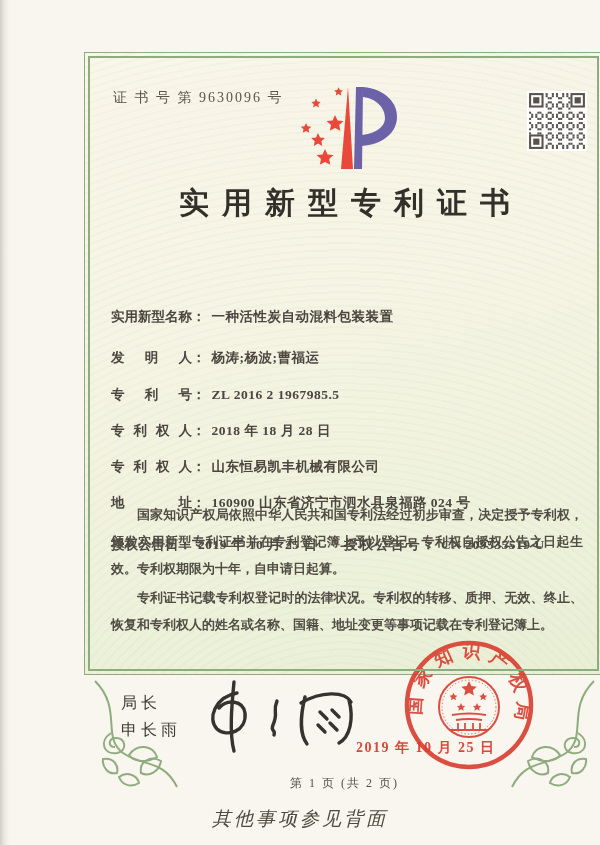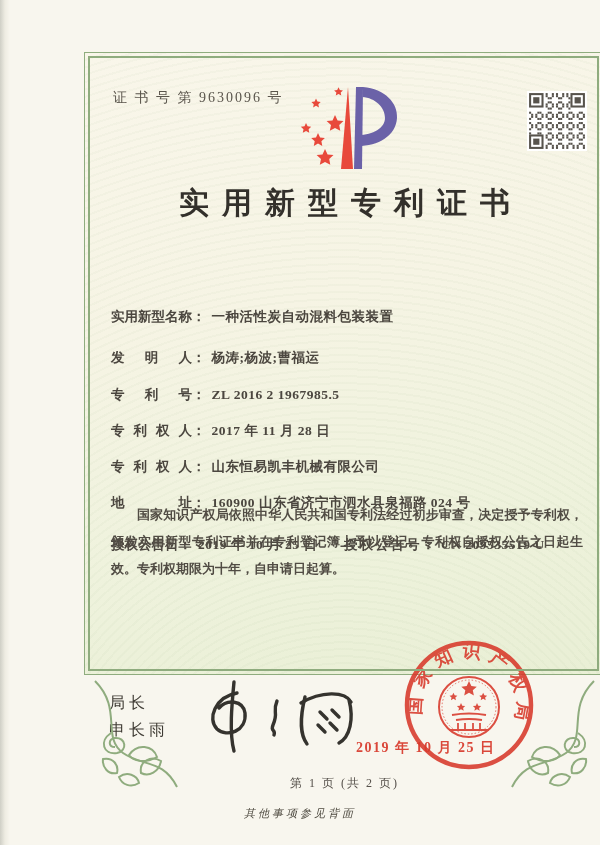--- a/index.html
+++ b/index.html
@@ -36,25 +36,25 @@
   }
   .fields { left:26px; top:200px; width:470px; font-size:13.5px; color:#4b463f; }
   .frow { position:absolute; left:0; width:470px; white-space:nowrap;font-weight:bold; }
   .flabel { display:inline-block; vertical-align:top; }
   .j6 { width:81px; text-align:justify; text-align-last:justify; }
   .colon { display:inline-block; margin-right:6px; }
   .fvalue { letter-spacing:0.5px; }
   .grant-right { position:absolute; left:233px; top:0; white-space:nowrap; }
   .paras { left:26px; top:448px; width:472px; font-size:13px; line-height:27px; color:#514c44; text-align:justify;font-weight:bold; }
   .paras p { text-indent:2em; margin-bottom:2px; }
-  .officer { left:24px; top:636px; font-size:16px; letter-spacing:4px; color:#3f3b34; line-height:27px; }
+  .officer { left:36px; top:636px; font-size:16px; letter-spacing:4px; color:#3f3b34; line-height:27px; }
   .page-num { left:0; top:722px; width:519px; text-align:center; font-size:12px; letter-spacing:2px; color:#55504a; }
   .back-note {
     position:absolute; left:0; top:806px; width:600px; text-align:center;
-    font-size:11px; letter-spacing:3px; color:#4e4a40; font-style:italic;
+    font-size:19px; letter-spacing:3px; color:#4e4a40; font-style:italic;
   }
   .seal-date {
     position:absolute; left:356px; top:739px; font-size:14px; letter-spacing:1.5px;
     color:#d8392b; font-weight:600; opacity:.92;
   }
   svg { display:block; }
 </style>
 </head>
 <body>
 
@@ -280,38 +280,39 @@
       <div class="frow" style="top:55px">
         <span class="flabel j6">实用新型名称</span><span class="colon">：</span><span class="fvalue">一种活性炭自动混料包装装置</span>
       </div>
       <div class="frow" style="top:96px">
         <span class="flabel j6">发明人</span><span class="colon">：</span><span class="fvalue">杨涛;杨波;曹福运</span>
       </div>
       <div class="frow" style="top:133px">
         <span class="flabel j6">专利号</span><span class="colon">：</span><span class="fvalue">ZL 2016 2 1967985.5</span>
       </div>
       <div class="frow" style="top:169px">
-        <span class="flabel j6">专利权人</span><span class="colon">：</span><span class="fvalue">2017 年 11 月 28 日</span>
+        <span class="flabel j6">专利权人</span><span class="colon">：</span><span class="fvalue">2018 年 18 月 28 日</span>
       </div>
       <div class="frow" style="top:205px">
         <span class="flabel j6">专利权人</span><span class="colon">：</span><span class="fvalue">山东恒易凯丰机械有限公司</span>
       </div>
       <div class="frow" style="top:241px">
         <span class="flabel j6">地址</span><span class="colon">：</span><span class="fvalue">160900 山东省济宁市泗水县泉福路 024 号</span>
       </div>
       <div class="frow" style="top:283px">
         <span class="flabel">授权公告日</span><span class="colon">：</span><span class="fvalue">2019 年 10 月 25 日</span>
         <span class="grant-right">
           <span class="flabel" style="letter-spacing:2px">授权公告号</span><span class="colon">：</span><span class="fvalue">CN 209535519 U</span>
         </span>
       </div>
     </div>
 
     <div class="abs paras">
       <p>国家知识产权局依照中华人民共和国专利法经过初步审查，决定授予专利权，颁发实用新型专利证书并在专利登记簿上予以登记。专利权自授权公告之日起生效。专利权期限为十年，自申请日起算。</p>
+      <p>专利证书记载专利权登记时的法律状况。专利权的转移、质押、无效、终止、恢复和专利权人的姓名或名称、国籍、地址变更等事项记载在专利登记簿上。</p>
     </div>
 
     <div class="abs officer">
       <div>局长</div>
       <div>申长雨</div>
     </div>
 
     <svg class="abs" style="left:108px; top:624px;" width="176" height="78" viewBox="0 0 176 78">
       <g fill="none" stroke="#35332e" stroke-width="3.4" stroke-linecap="round">
         <path d="M44,16 C22,20 14,42 24,52 C34,61 54,54 52,36 C50,23 34,22 26,31"></path>

